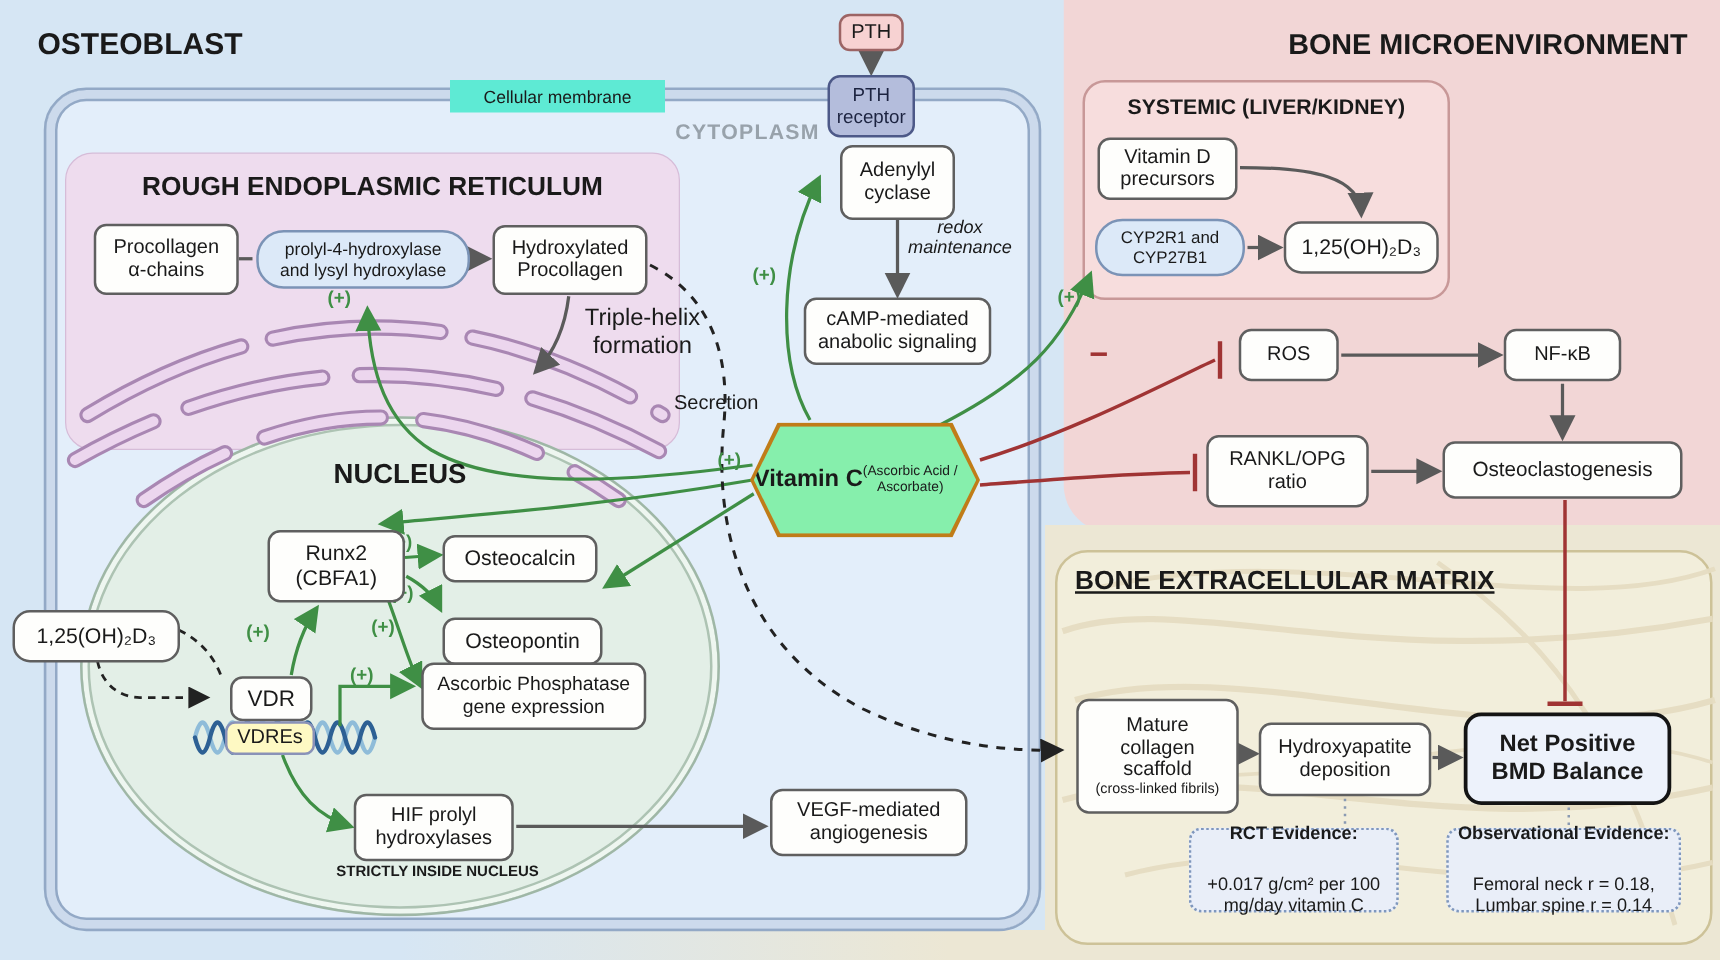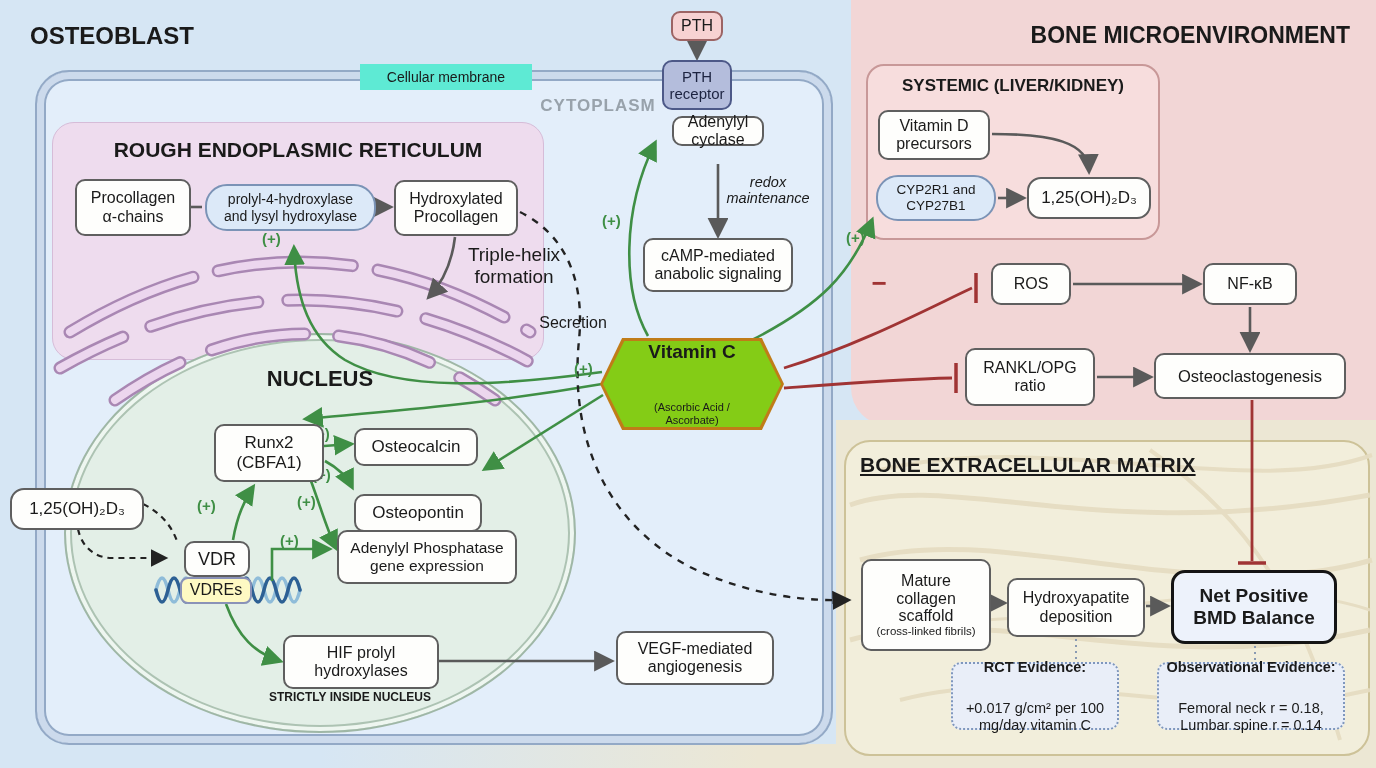--- a/index.html
+++ b/index.html
@@ -28,23 +28,23 @@
   .bx{position:absolute;box-sizing:border-box;background:#fefefc;border:2px solid #5f5f5f;
       border-radius:10px;display:flex;align-items:center;justify-content:center;
       flex-direction:column;text-align:center;font-size:16px;line-height:1.15;
       white-space:pre-line;padding:12px 6px;}
   .pill{background:#dce9f8;border-color:#7b93b6;border-radius:22px;}
   .title{position:absolute;font-weight:bold;white-space:pre-line;}
   .lbl{position:absolute;text-align:center;white-space:pre-line;}
   .plus{position:absolute;color:#3f8f45;font-size:15px;font-weight:bold;}
   .hex-outer{left:600px;top:338px;width:184px;height:92px;
       clip-path:polygon(0 50%,12% 0,88% 0,100% 50%,88% 100%,12% 100%);background:#c07c18;}
-  .hex-inner{position:absolute;inset:3px;background:#84cc16;
+  .hex-inner{position:absolute;inset:3px;background:#86efac;
       clip-path:polygon(0 50%,12% 0,88% 0,100% 50%,88% 100%,12% 100%);
-      display:flex;flex-direction:column;align-items:center;justify-content:space-between;}
+      display:flex;flex-direction:row;align-items:center;justify-content:flex-start;}
   .dotted-bx{background:#e9eef8;border:2px dotted #7f97bd;border-radius:10px;font-size:14.5px;gap:25px;}
   svg.layer{position:absolute;left:0;top:0;pointer-events:none;}
 </style>
 </head>
 <body>
 
 <div class="abs pink-panel"></div>
 <div class="abs cream-bg"></div>
 <div class="abs cream-fade"></div>
 <div class="abs matrix-panel"></div>
@@ -165,40 +165,40 @@
 <div class="plus" style="left:846px;top:229px;">(+)</div>
 <div class="plus" style="left:311px;top:425px;">(+)</div>
 <div class="plus" style="left:312px;top:466px;">(+)</div>
 <div class="plus" style="left:297px;top:493px;">(+)</div>
 <div class="plus" style="left:280px;top:532px;">(+)</div>
 <div class="plus" style="left:197px;top:497px;">(+)</div>
 
 <div class="bx" style="left:671px;top:11px;width:52px;height:30px;background:#f7d2d2;border-color:#9c6464;border-radius:9px;">PTH</div>
 <div class="bx" style="left:662px;top:60px;width:70px;height:50px;background:#b4bddc;border-color:#4d5988;font-size:15px;color:#1c2340;">PTH
 receptor</div>
-<div class="bx" style="left:672px;top:116px;width:92px;height:30px;">Adenylyl
+<div class="bx" style="left:672px;top:116px;width:92px;height:60px;">Adenylyl
 cyclase</div>
 <div class="bx" style="left:643px;top:238px;width:150px;height:54px;">cAMP-mediated
 anabolic signaling</div>
 <div class="bx" style="left:75px;top:179px;width:116px;height:57px;">Procollagen
 α-chains</div>
 <div class="bx pill" style="left:205px;top:184px;width:171px;height:47px;font-size:14px;">prolyl-4-hydroxylase
 and lysyl hydroxylase</div>
 <div class="bx" style="left:394px;top:180px;width:124px;height:56px;">Hydroxylated
 Procollagen</div>
 <div class="bx" style="left:214px;top:424px;width:110px;height:58px;font-size:17px;">Runx2
 (CBFA1)</div>
 <div class="bx" style="left:354px;top:428px;width:124px;height:38px;font-size:17px;">Osteocalcin</div>
 <div class="bx" style="left:354px;top:494px;width:128px;height:38px;font-size:17px;">Osteopontin</div>
-<div class="bx" style="left:337px;top:530px;width:180px;height:54px;font-size:15.5px;">Adenylyl Phosphatase
+<div class="bx" style="left:337px;top:530px;width:180px;height:54px;font-size:15.5px;">Ascorbic Phosphatase
 gene expression</div>
 <div class="bx" style="left:184px;top:541px;width:66px;height:36px;font-size:18px;">VDR</div>
 <div class="bx" style="left:180px;top:577px;width:72px;height:27px;background:#fef9c3;border-color:#8a92b8;border-radius:8px;font-size:16px;padding:0;">VDREs</div>
 <div class="bx" style="left:10px;top:488px;width:134px;height:42px;font-size:17px;border-radius:14px;">1,25(OH)₂D₃</div>
-<div class="bx" style="left:283px;top:635px;width:156px;height:54px;">HIF prolyl
+<div class="bx" style="left:283px;top:635px;width:128px;height:54px;">HIF prolyl
 hydroxylases</div>
 <div class="bx" style="left:616px;top:631px;width:158px;height:54px;">VEGF-mediated
 angiogenesis</div>
 
 <div class="abs hex-outer">
   <div class="hex-inner">
     <div style="font-weight:bold;font-size:19px;">Vitamin C</div>
     <div style="font-size:11px;white-space:pre-line;text-align:center;line-height:1.2;">(Ascorbic Acid /
 Ascorbate)</div>
   </div>

